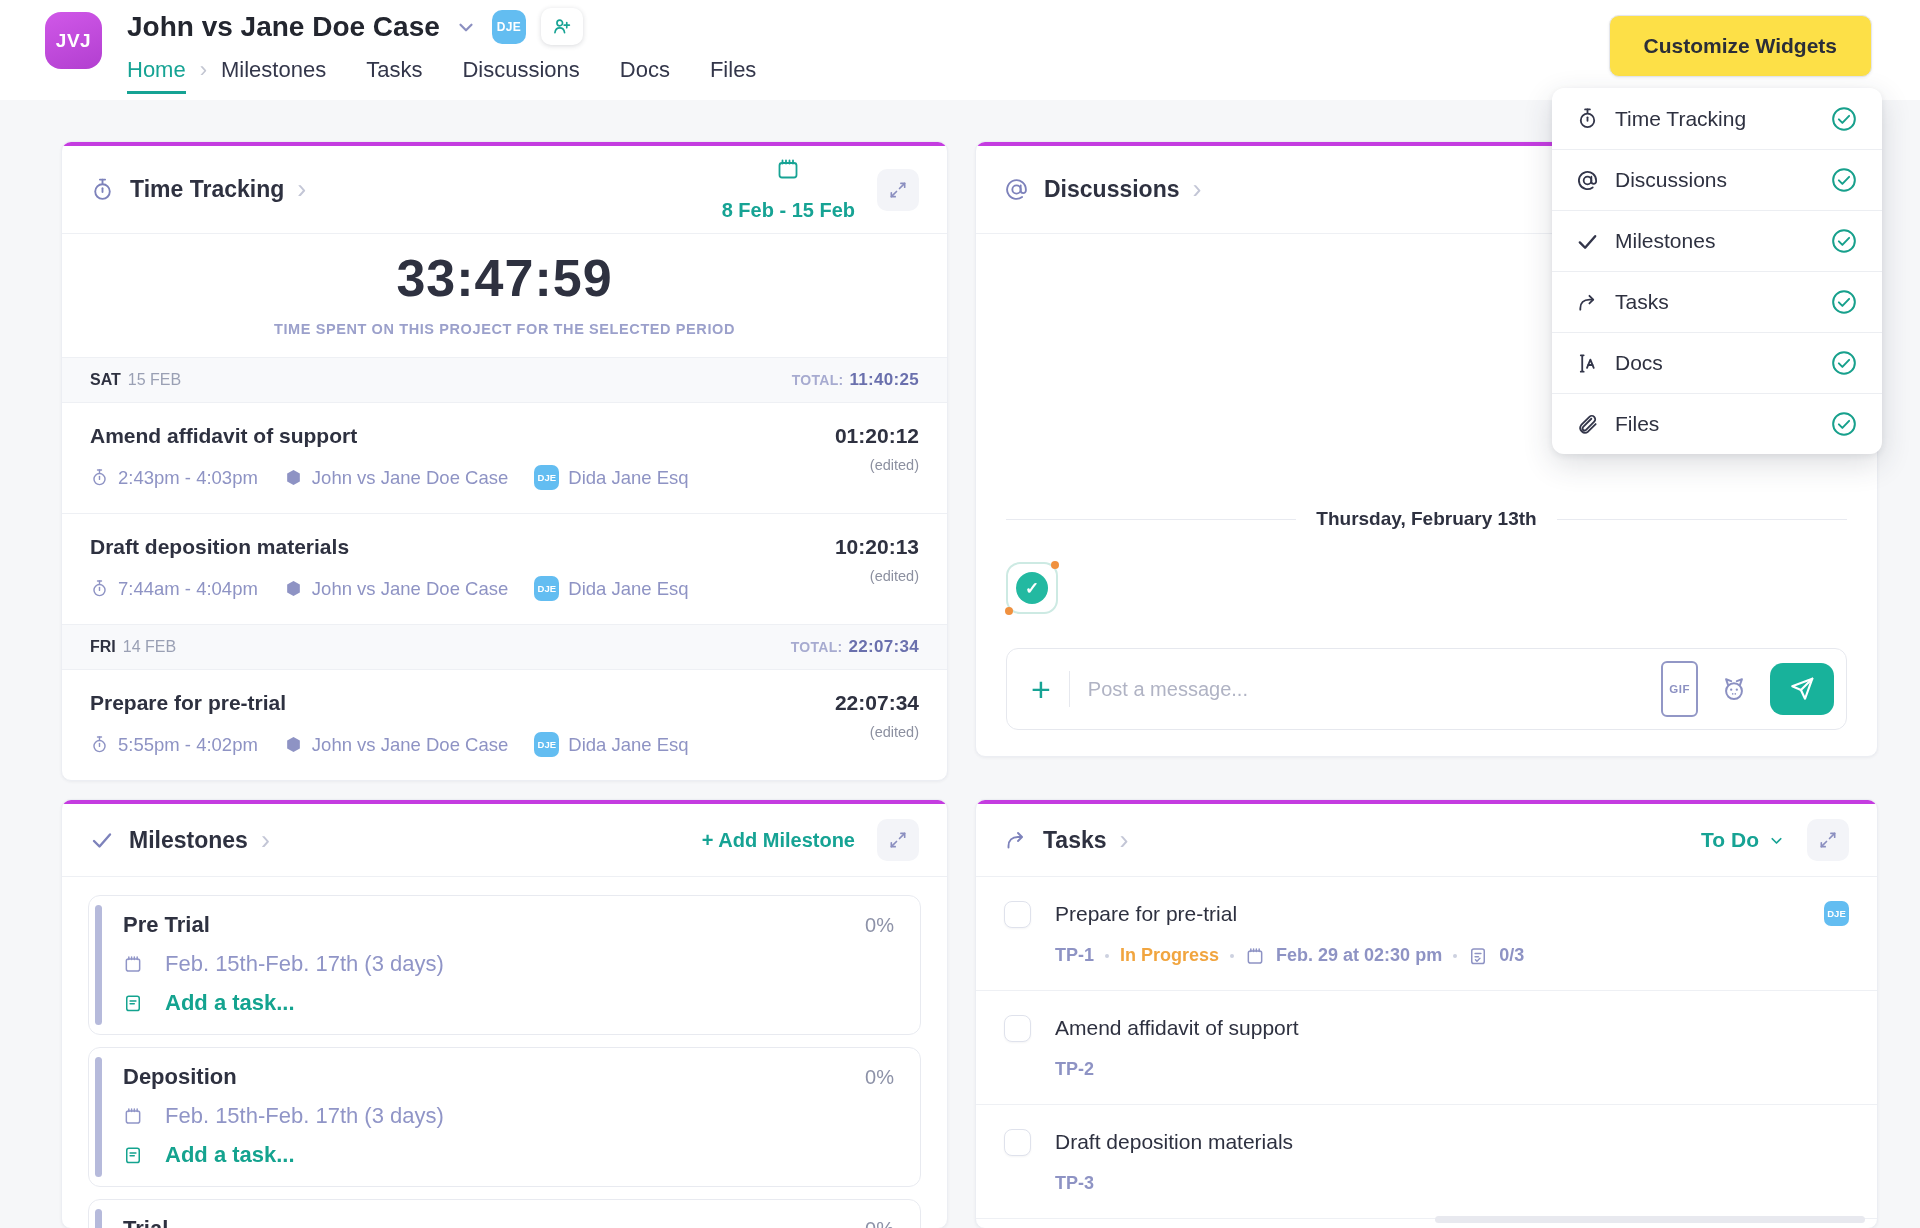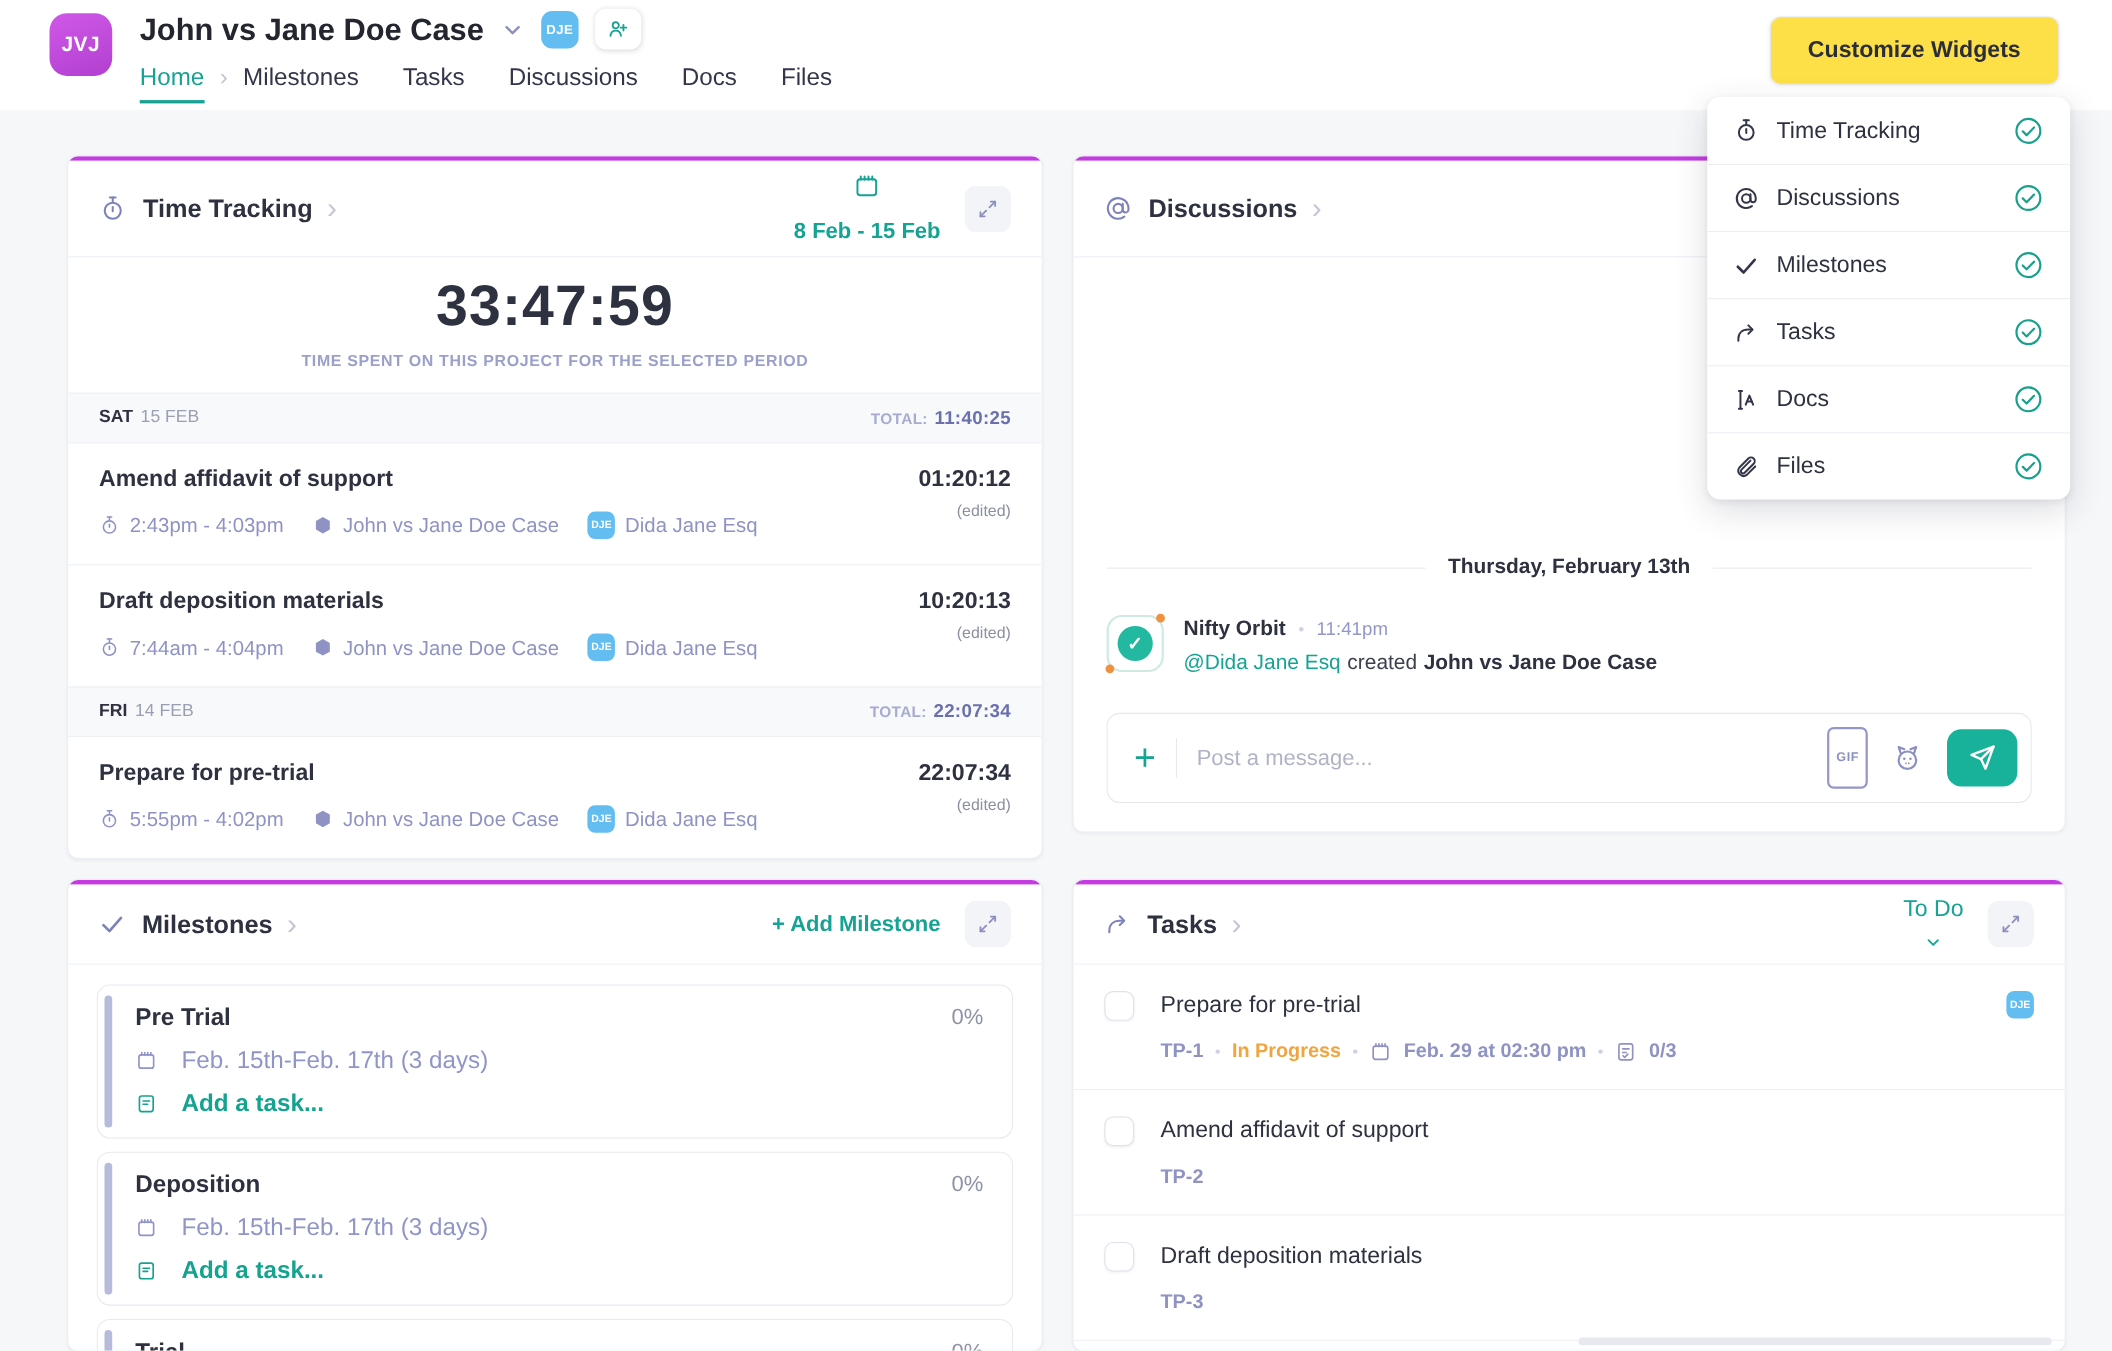--- a/index.html
+++ b/index.html
@@ -110,21 +110,21 @@
   .mcard::before { content:''; position:absolute; left:6px; top:9px; bottom:9px; width:7px; border-radius:5px; background:#b6badb; }
   .mtitle-row { display:flex; justify-content:space-between; align-items:center; }
   .mname { font-size:22px; font-weight:bold; color:#2e3140; }
   .mprog { font-size:20px; color:#8d92a8; }
   .mrow { display:flex; align-items:center; gap:22px; margin-top:13px; font-size:22px; color:#9095c7; }
   .mrow .mi-icon { color:#9095c7; display:flex; }
   .mrow.add { color:#14a38f; font-weight:bold; cursor:pointer; }
   .mrow.add .mi-icon { color:#14a38f; }
 
   
-  .filter-link { display:flex; align-items:center; gap:9px; color:#16a394; font-size:21px; font-weight:normal; cursor:pointer;flex-direction:column; }
+  .filter-link { display:flex; align-items:center; gap:9px; color:#16a394; font-size:21px; font-weight:bold; cursor:pointer; }
   .trow { display:flex; align-items:flex-start; padding:24px 28px; border-bottom:1px solid #eef0f4; cursor:pointer; }
   .checkbox { width:27px; height:27px; border:1.5px solid #dfe2ec; border-radius:8px; background:#fff;
               margin-right:24px; flex-shrink:0; cursor:pointer; box-shadow:0 1px 2px rgba(44,48,66,.05); }
   .t-main { flex:1; }
   .t-title { font-size:21px; color:#2e3140; margin-top:1px; }
   .t-meta { display:flex; align-items:center; gap:11px; margin-top:19px; font-size:18px; color:#8e93c4; font-weight:bold; }
   .t-meta .mi-icon { color:#8e93c4; display:flex; }
   .t-status { color:#f1a53f; }
   .t-badge-wrap { margin-left:auto; }
   .hscroll { position:absolute; bottom:5px; right:12px; width:430px; height:7px; border-radius:4px; background:#e8e9ef; }
@@ -364,30 +364,20 @@
     <div class="date-divider">
       <span class="line"></span>
       <span class="txt">Thursday, February 13th</span>
       <span class="line"></span>
     </div>
     <div class="msg">
       <div class="msg-avatar">
         <span class="logo-circle">✓</span>
         <span class="dot-orange tr"></span>
           <span class="dot-orange bl"></span>
-      </div>
-      <div>
-        <div class="msg-name-row">
-          <span class="msg-author">Nifty Orbit</span>
-          <span class="dot"></span>
-          <span class="msg-time">11:41pm</span>
-        </div>
-        <div class="msg-body">
-          <span class="mention">@Dida Jane Esq</span><span class="msg-action">created</span><span class="msg-target">John vs Jane Doe Case</span>
-        </div>
       </div>
     </div>
     <div class="input-bar">
       <button class="plus-btn">+</button>
       <span class="vdiv"></span>
       <input class="msg-input" placeholder="Post a message..." style="">
       <button class="gif-btn">GIF</button>
       <button class="sticker-btn">
         <svg width="28" height="28" viewBox="0 0 24 24" fill="none" stroke="currentColor" stroke-width="1.7" stroke-linecap="round" stroke-linejoin="round">
             <path d="M6.8 8.3L5.2 3.6l4.4 1.7"></path>

